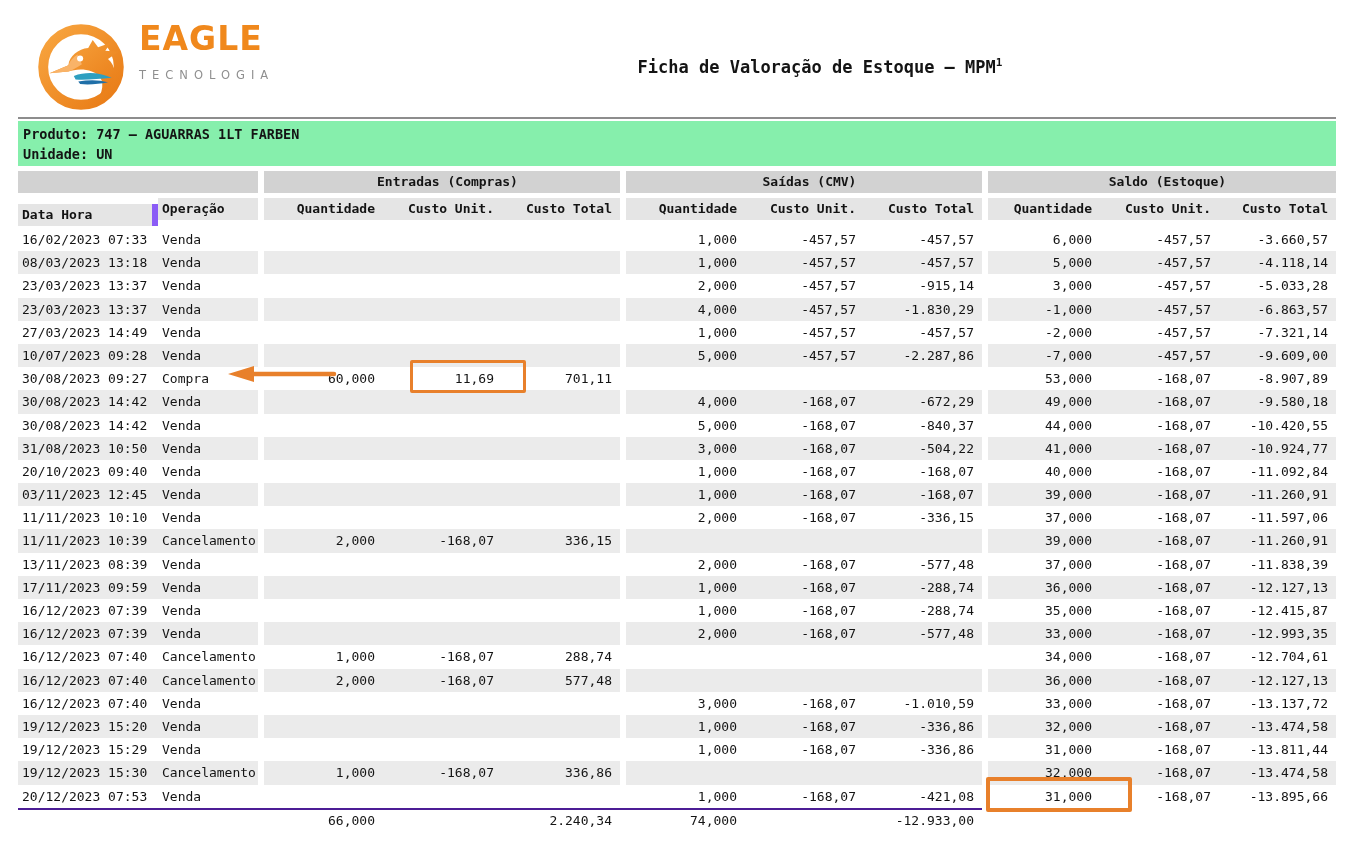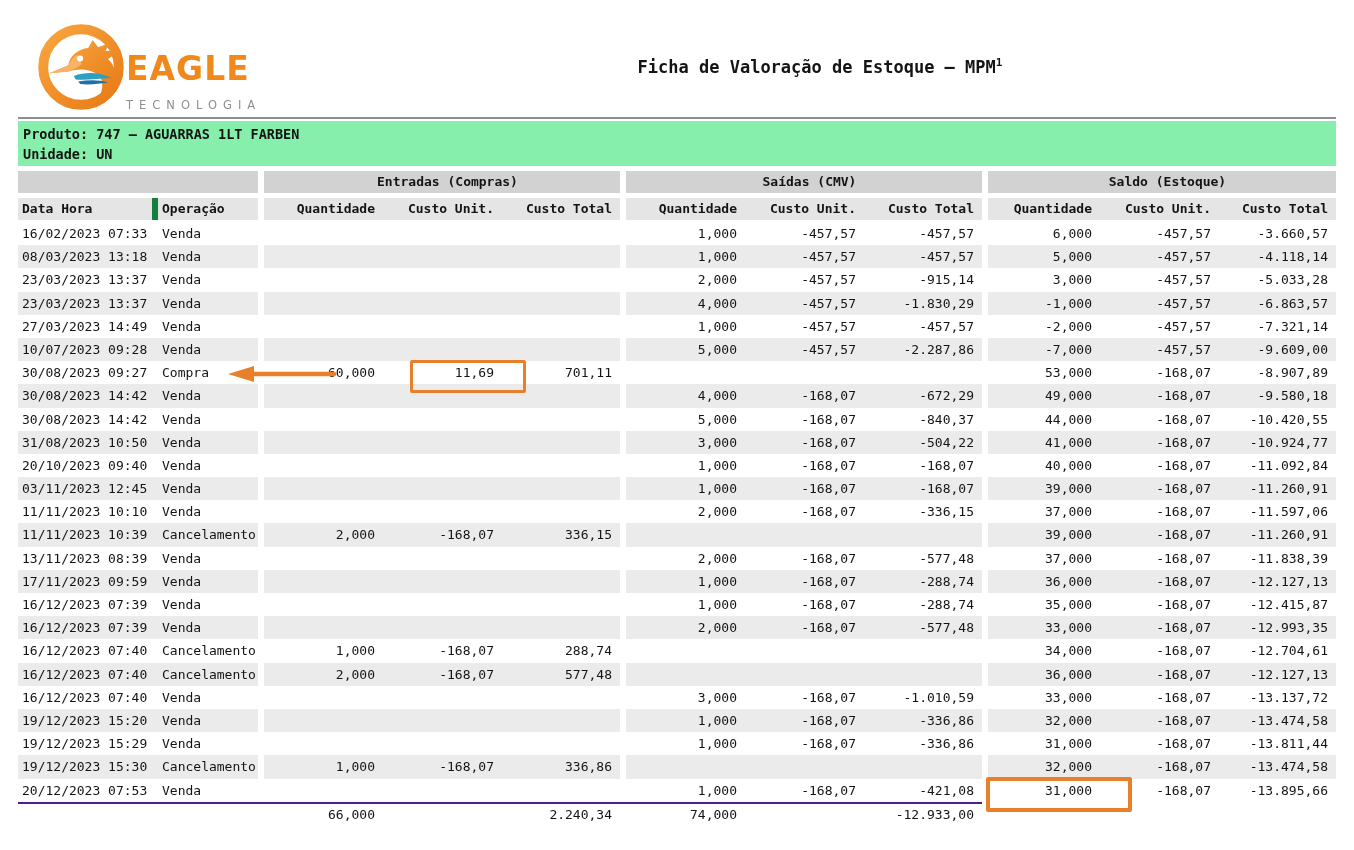--- a/index.html
+++ b/index.html
@@ -1,20 +1,20 @@
 <!DOCTYPE html>
 <html><head>
 <meta charset="utf-8">
 <style>
   html,body{margin:0;padding:0;background:#fff;}
   .page{position:relative;width:1354px;height:850px;background:#fff;overflow:hidden;
         font-family:"DejaVu Sans Mono","Liberation Mono",monospace;color:#141414;}
 
   
-  .logo{position:absolute;left:36px;top:22px;display:flex;align-items:flex-end;gap:0;}
+  .logo{position:absolute;left:36px;top:22px;display:flex;align-items:flex-start;gap:13px;}
   .logo-mark{width:90px;height:90px;}
   .brand{font-family:"DejaVu Sans","Liberation Sans",sans-serif;font-weight:bold;
          font-size:33px;line-height:1;color:#F0881C;letter-spacing:1px;}
   .brand-sub{font-family:"DejaVu Sans","Liberation Sans",sans-serif;font-size:11.5px;
          color:#8F8F8F;letter-spacing:6px;margin-top:13px;}
   .title{position:absolute;left:520px;top:56px;width:600px;text-align:center;
          font-size:17px;font-weight:bold;white-space:nowrap;}
   .title .emph{font-weight:bold;}
   .title sup{font-size:11px;}
 
@@ -25,21 +25,21 @@
 
   
   .grid{position:absolute;left:18px;top:171px;width:1318px;display:grid;font-size:13px;
         grid-template-columns:140px 100px 6px 119px 119px 118px 6px 119px 119px 118px 6px 112px 119px 117px;}
   .spacer5{grid-column:1/-1;height:5px;}
   .spacer2{grid-column:1/-1;height:2px;}
   .gh{height:22px;line-height:22px;background:#D2D2D2;font-weight:bold;text-align:center;}
   .gh.blank{grid-column:1/3;}
   .gh.span3{grid-column:span 3;padding-left:11px;}
   .ch{height:22px;line-height:22px;background:#E5E5E5;font-weight:bold;}
-  .ch.d{border-right:6px solid #15803d;}
+  .ch.d{border-right:6px solid #8b5cf6;margin-top:6px;}
   .c{height:23.2px;line-height:23.2px;overflow:hidden;white-space:nowrap;}
   .t-left{text-align:left;padding-left:4px;}
   .t-right{text-align:right;padding-right:8px;}
   .gap{background:#fff;}
   .alt{background:#EBEBEB;}
   .tot{height:24px;line-height:22px;border-top:2px solid #4c1d95;font-weight:normal;}
   .tot-plain{height:24px;line-height:22px;font-weight:bold;}
 
   
   .ann-box{position:absolute;border-style:solid;border-color:#E8802B;border-radius:2px;background:transparent;}

